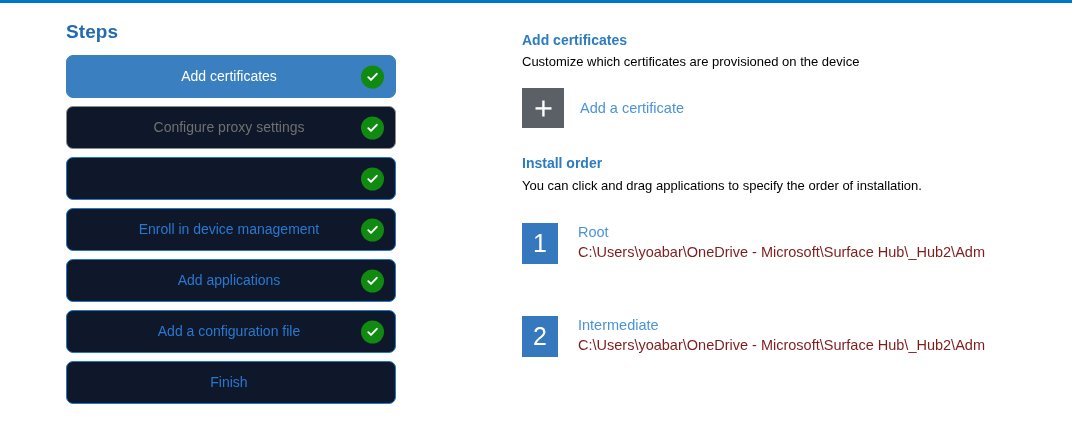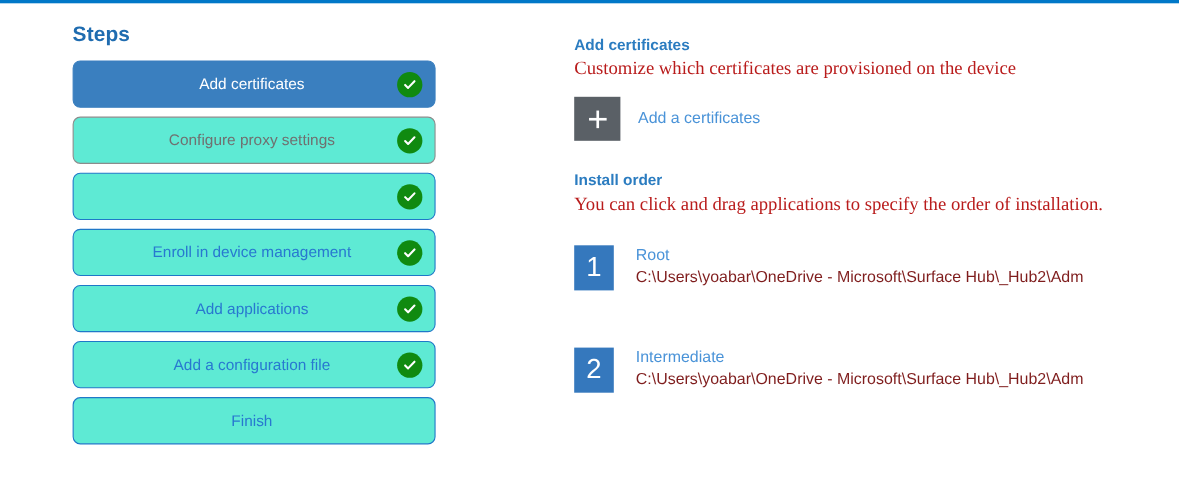--- a/index.html
+++ b/index.html
@@ -51,21 +51,21 @@
   }
 
   .step-btn {
     position: relative;
     box-sizing: border-box;
     width: 330px;
     height: 43px;
     margin-bottom: 8px;
     border-radius: 7px;
     border: 1px solid #1f78c8;
-    background: #5eead4;
+    background: #0f172a;
     display: flex;
     align-items: center;
     justify-content: center;
     cursor: pointer;
   }
   .step-label {
     font-size: 14px;
     color: #2878d0;
     line-height: 17px;
     text-align: center;
@@ -110,26 +110,25 @@
     width: 550px;
   }
   .section-head {
     font-size: 14px;
     font-weight: bold;
     color: #2b7cc0;
     line-height: 18px;
     margin: 0;
   }
   .section-sub {
-    font-size: 17px;
-    color: #b91c1c;
+    font-size: 13px;
+    color: #000000;
     line-height: 18px;
     margin: 4px 0 0 0;
     white-space: nowrap;
-    font-family: Liberation Serif, serif;
   }
 
   
   #add-cert-row {
     display: flex;
     align-items: center;
     margin-top: 17px;
     cursor: pointer;
     width: 230px;
   }
@@ -263,21 +262,21 @@
     <div class="section-head">Add certificates</div>
     <div class="section-sub">Customize which certificates are provisioned on the device</div>
 
     <div id="add-cert-row">
       <span id="add-cert-plus">
         <svg width="19" height="19" viewBox="0 0 19 19">
           <rect x="8.2" y="1.5" width="2.4" height="16" fill="#ffffff"></rect>
           <rect x="1.5" y="8.2" width="16" height="2.4" fill="#ffffff"></rect>
         </svg>
       </span>
-      <span id="add-cert-label">Add a certificates</span>
+      <span id="add-cert-label">Add a certificate</span>
     </div>
 
     <div id="install-order-block">
       <div class="section-head">Install order</div>
       <div class="section-sub" id="install-order-sub">You can click and drag applications to specify the order of installation.</div>
 
       <div class="order-item" id="order-item-1">
         <span class="order-badge">1</span>
         <span class="order-text" style="display: block;">
           <span class="order-name" style="display: block;">Root</span>

